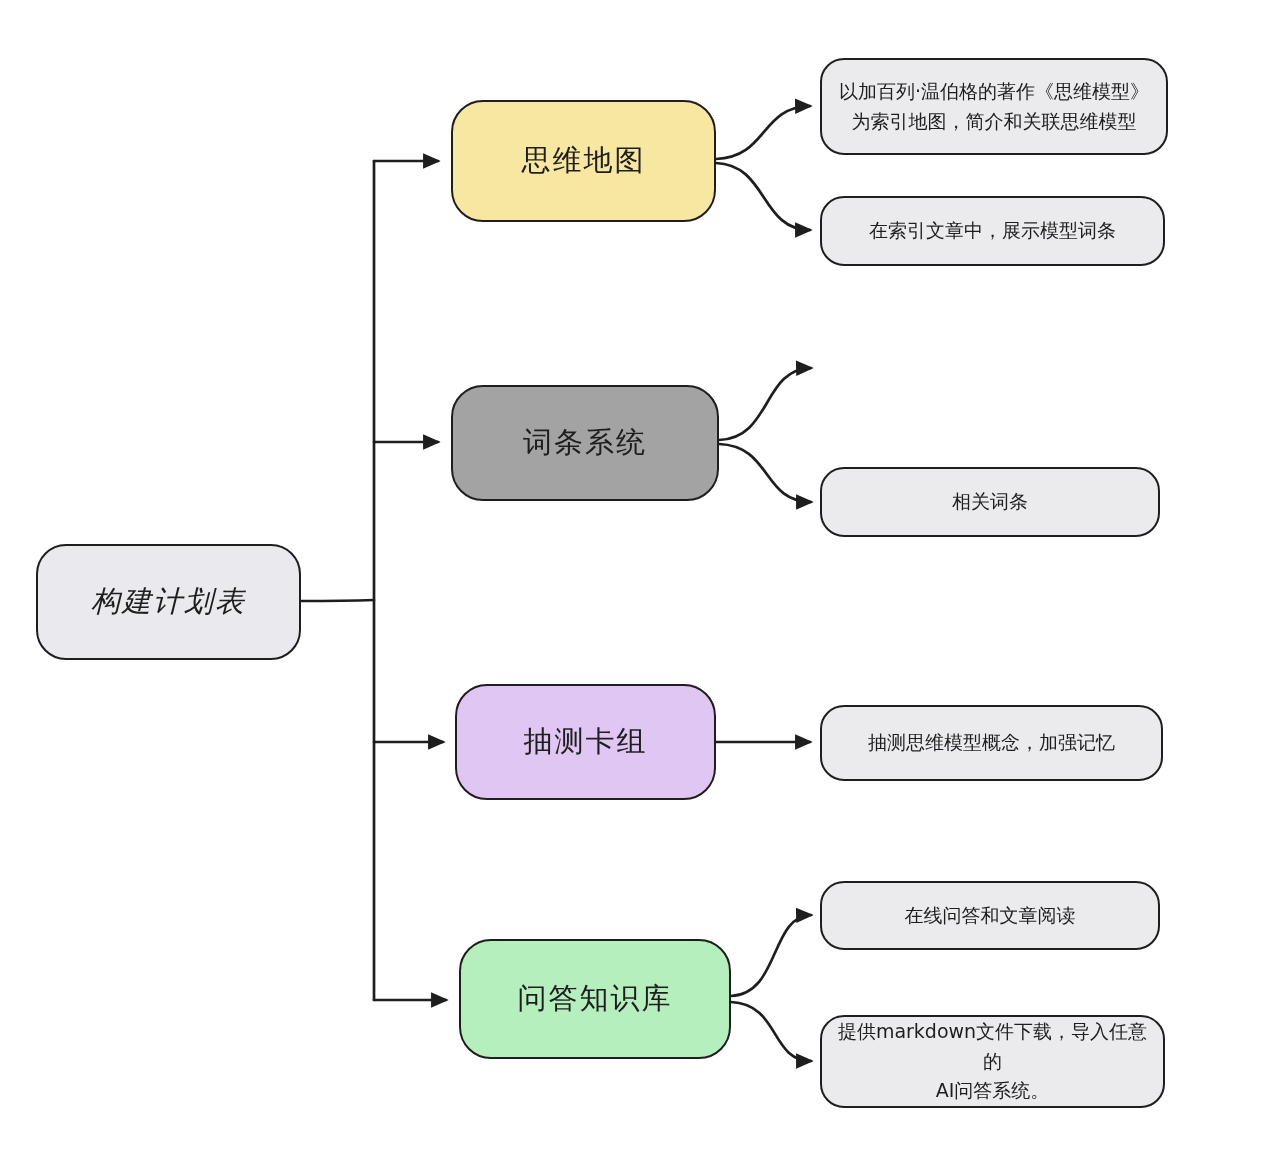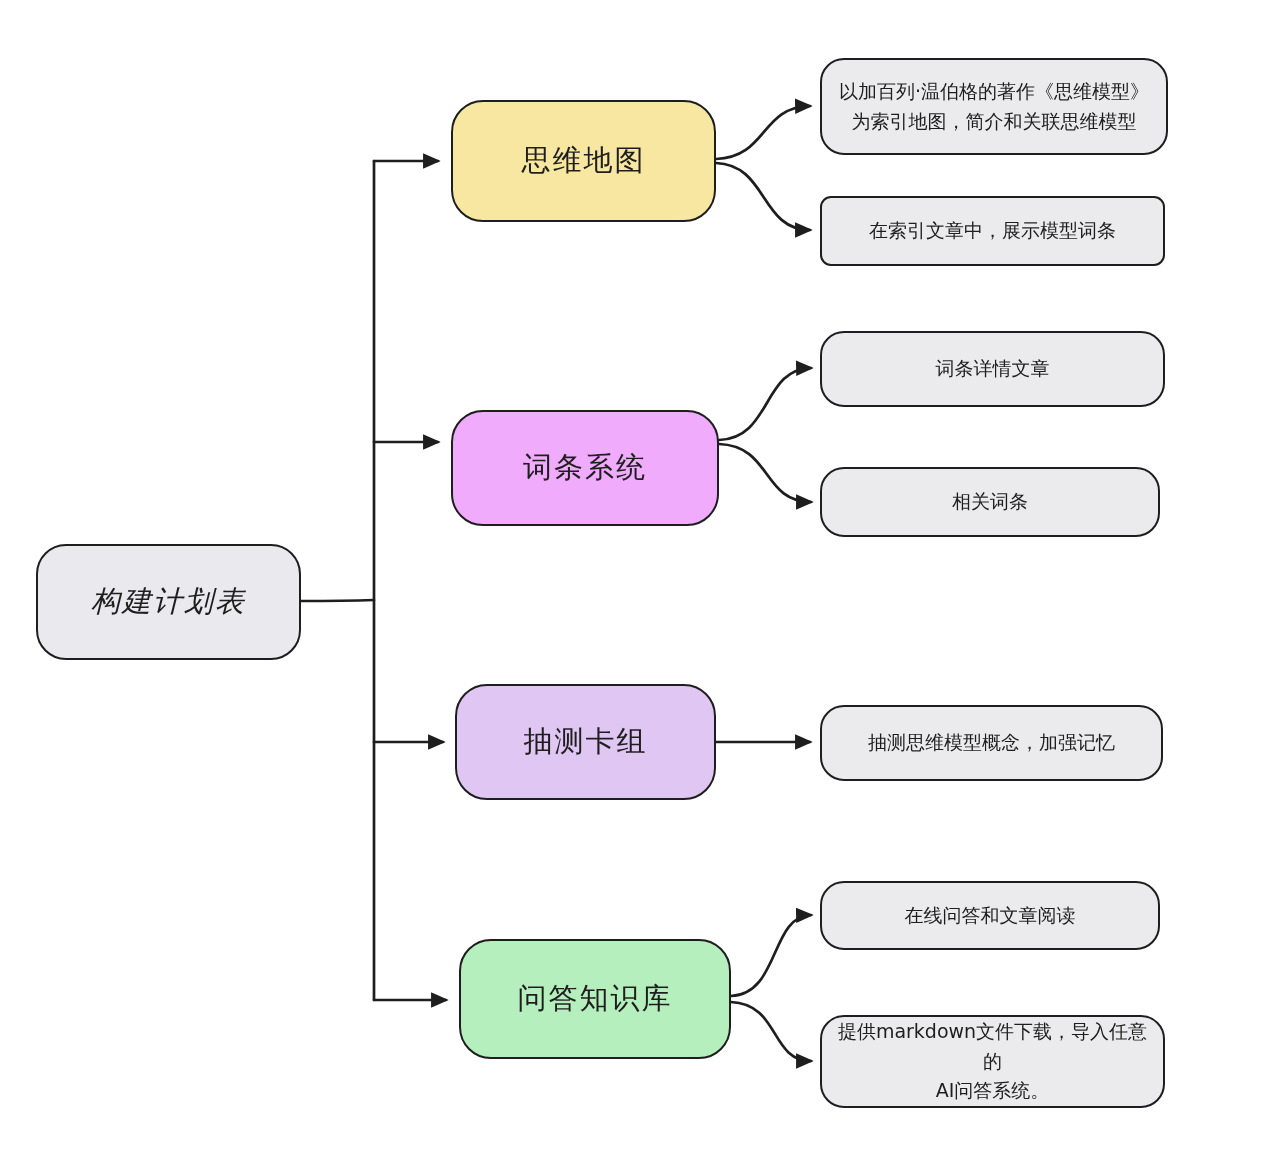--- a/index.html
+++ b/index.html
@@ -89,44 +89,41 @@
   </svg>
 
   <div class="node root" style="left: 36px; top: 544px; width: 265px; height: 116px; background-color: rgb(233, 233, 238);">
     <span class="node-label">构建计划表</span>
   </div>
 
   <div class="node branch" style="left: 451px; top: 100px; width: 265px; height: 122px; background-color: rgb(248, 231, 160); justify-content: center;">
     <span class="node-label">思维地图</span>
   </div>
 
-  <div class="node branch" style="left: 451px; top: 385px; width: 268px; height: 116px; background-color: #f0abfc; margin-top: 25px;">
+  <div class="node branch" style="left: 451px; top: 385px; width: 268px; height: 116px; background-color: #a3a3a3;">
     <span class="node-label">词条系统</span>
   </div>
 
   <div class="node branch" style="left: 455px; top: 684px; width: 261px; height: 116px; background-color: rgb(224, 198, 243);">
     <span class="node-label">抽测卡组</span>
   </div>
 
   <div class="node branch" style="left: 459px; top: 939px; width: 272px; height: 120px; background-color: rgb(182, 239, 190);">
     <span class="node-label">问答知识库</span>
   </div>
 
   <div class="node leaf" style="left:820px; top:58px; width:348px; height:97px;">
     <span class="node-label">以加百列·温伯格的著作《思维模型》
 为索引地图，简介和关联思维模型</span>
   </div>
 
-  <div class="node leaf" style="left:820px; top:196px; width:345px; height:70px;border-radius:11px;">
+  <div class="node leaf" style="left:820px; top:196px; width:345px; height:70px;">
     <span class="node-label">在索引文章中，展示模型词条</span>
   </div>
 
-  <div class="node leaf" style="left:820px; top:331px; width:345px; height:76px;">
-    <span class="node-label">词条详情文章</span>
-  </div>
 
   <div class="node leaf" style="left:820px; top:467px; width:340px; height:70px;justify-content:center;">
     <span class="node-label">相关词条</span>
   </div>
 
   <div class="node leaf" style="left:820px; top:705px; width:343px; height:76px;">
     <span class="node-label">抽测思维模型概念，加强记忆</span>
   </div>
 
   <div class="node leaf" style="left:820px; top:881px; width:340px; height:69px;">

